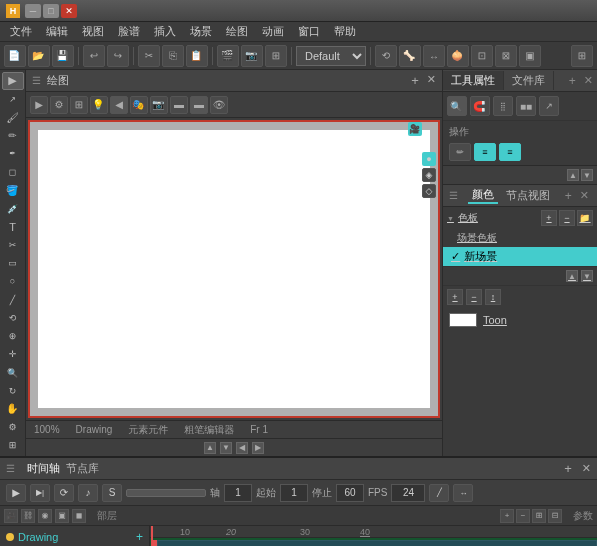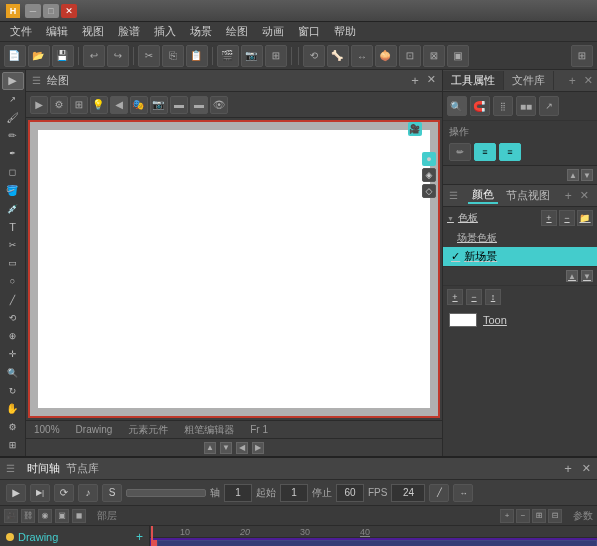--- a/index.html
+++ b/index.html
@@ -375,21 +375,21 @@
       gap: 4px;
       padding: 0 4px;
       cursor: pointer;
       font-size: 11px;
       color: #ccc;
     }
     .layer-name { color: #4cc; }
 
     #timeline-track {
       flex: 1;
-      background: #4c1d95;
+      background: #14532d;
       position: relative;
       overflow: hidden;
     }
     #timeline-ruler {
       height: 12px;
       background: #3a3a3a;
       border-bottom: 1px solid #2a2a2a;
       display: flex;
       align-items: center;
       padding: 0 4px;
@@ -473,20 +473,23 @@
   <div class="toolbar-btn">↪</div>
   <div class="toolbar-sep"></div>
   <div class="toolbar-btn">✂</div>
   <div class="toolbar-btn">⎘</div>
   <div class="toolbar-btn">📋</div>
   <div class="toolbar-sep"></div>
   <div class="toolbar-btn">🎬</div>
   <div class="toolbar-btn">📷</div>
   <div class="toolbar-btn">⊞</div>
   <div class="toolbar-sep"></div>
+  <select class="toolbar-select">
+    <option>Default</option>
+  </select>
   <div class="toolbar-sep"></div>
   <div class="toolbar-btn">⟲</div>
   <div class="toolbar-btn">🦴</div>
   <div class="toolbar-btn">↔</div>
   <div class="toolbar-btn">🧅</div>
   <div class="toolbar-btn">⊡</div>
   <div class="toolbar-btn">⊠</div>
   <div class="toolbar-btn">▣</div>
   <div style="margin-left:auto; display:flex; gap:2px;">
     <div class="toolbar-btn">⊞</div>
@@ -714,21 +717,21 @@
         <div style="width:8px; height:8px; background:#f0c040; border-radius:50%;"></div>
         <span class="layer-name">Drawing</span>
         <span style="margin-left:auto; color:#4cc; font-size:12px;">+</span>
       </div>
     </div>
 
     <div id="timeline-track">
 
       <div id="timeline-ruler">
         <span style="position:absolute; left:30px;">10</span>
-        <span style="position:absolute; left:90px;font-style:italic;">20</span>
+        <span style="position:absolute; left:76px;font-style:italic;">20</span>
         <span style="position:absolute; left:150px;">30</span>
         <span style="position:absolute; left:210px;text-decoration:underline;">40</span>
       </div>
 
       <div id="timeline-playhead" style="left:1px;"></div>
 
       <div style="display:flex; height:18px; margin-top:2px;">
         <div style="height:16px; width:6px; background:#e05050; margin-left:1px;"></div>
         <div style="height:16px; flex:1; background:#2a4a6a; border:1px solid #3a5a7a; opacity:0.7;"></div>
       </div>

